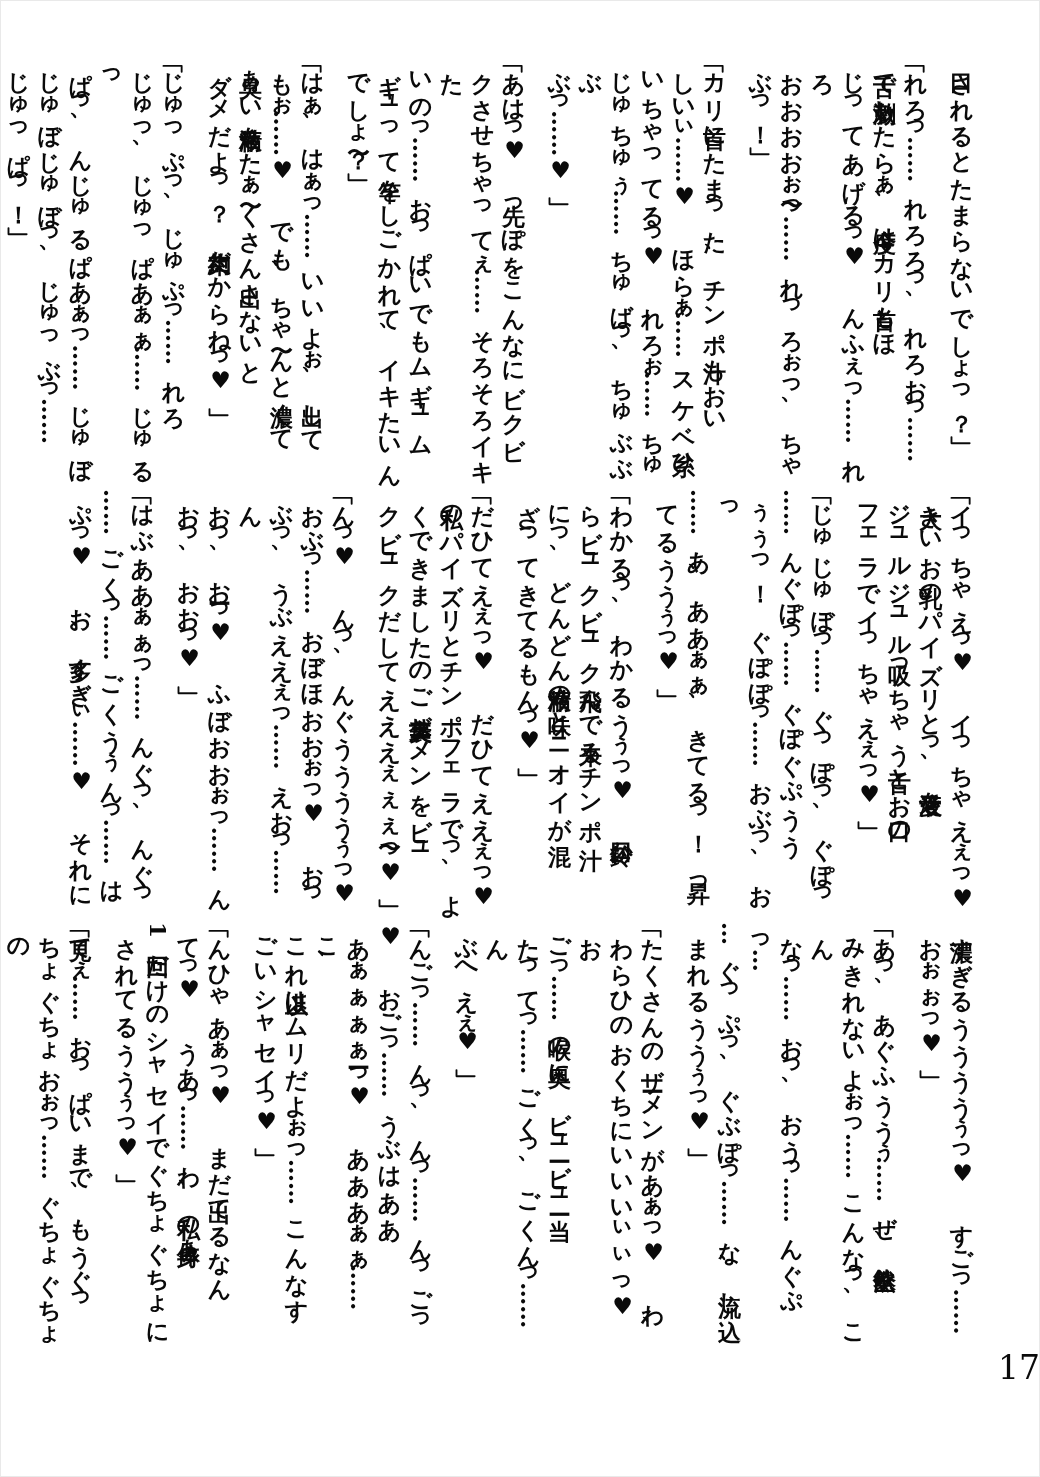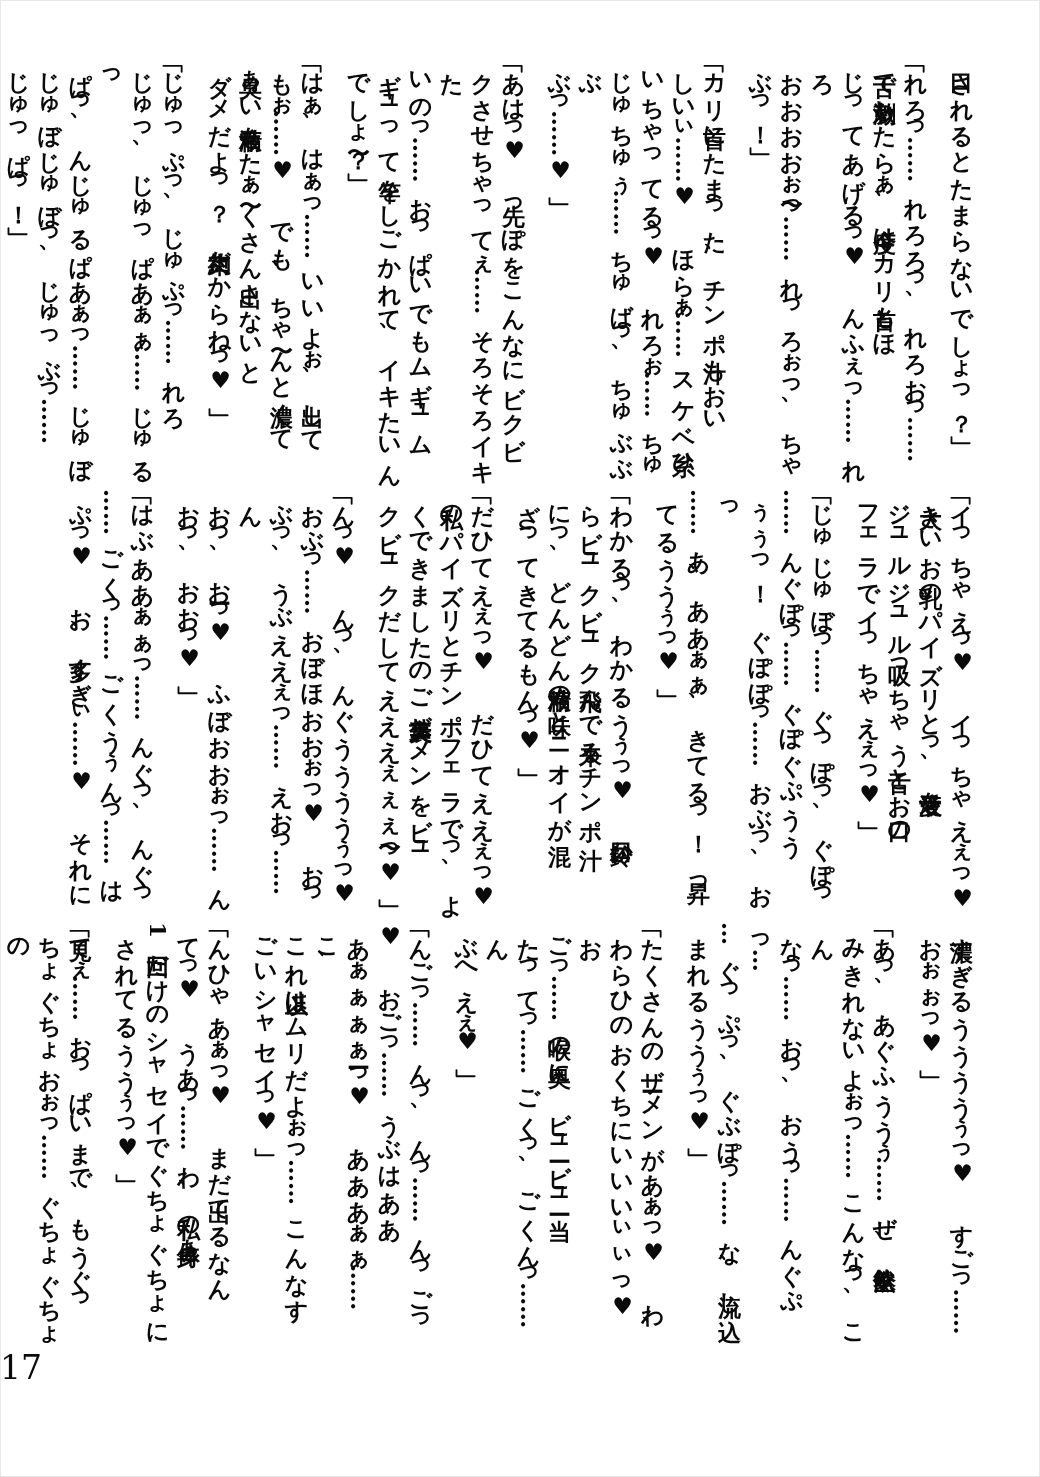--- a/index.html
+++ b/index.html
@@ -32,21 +32,21 @@
     margin-block-start: 15px; 
   }
   .band-top    { top: 57px; }
   .band-middle { top: 489px; }
   .band-bottom { top: 922px; }
   .page-number {
     position: absolute;
     top: 1348px;
     left: 0;
     width: 100%;
-    text-align: left;
+    text-align: right;
     font-size: 33px;
     font-weight: 400;
     font-family: "DejaVu Serif", "Liberation Serif", serif;
   }
 </style>
 </head>
 <body>
 
 <section class="band band-top">
   <p>口されるとたまらないでしょっ？」</p>

